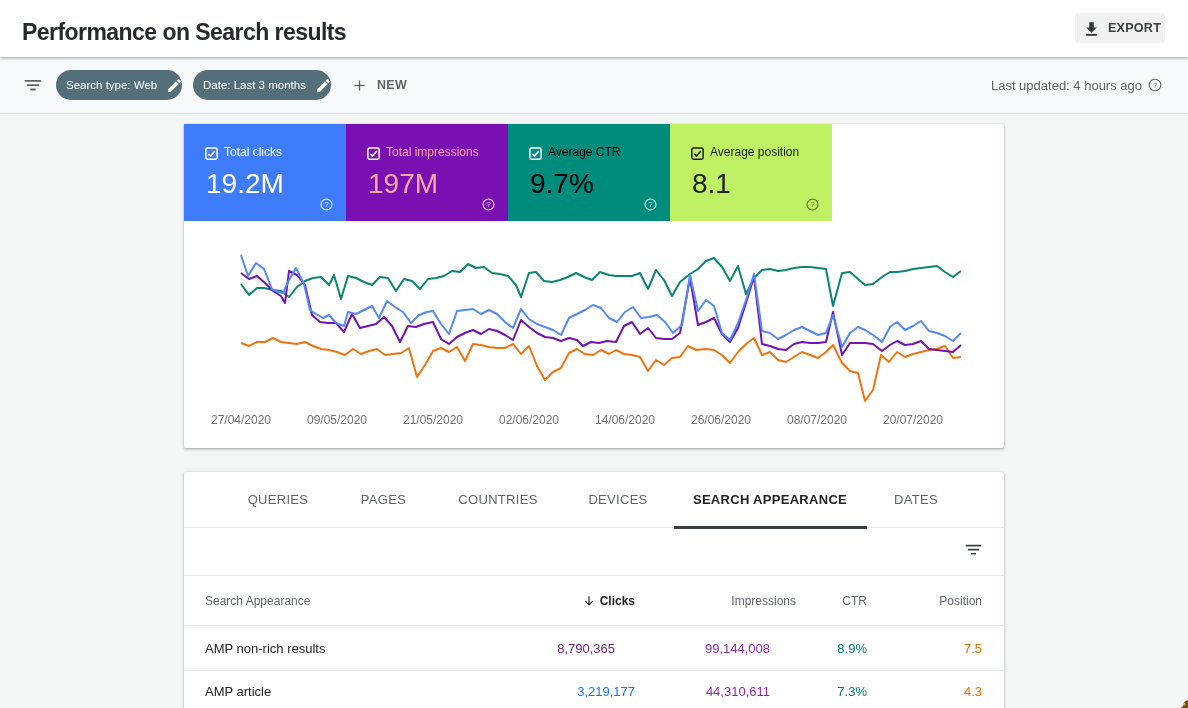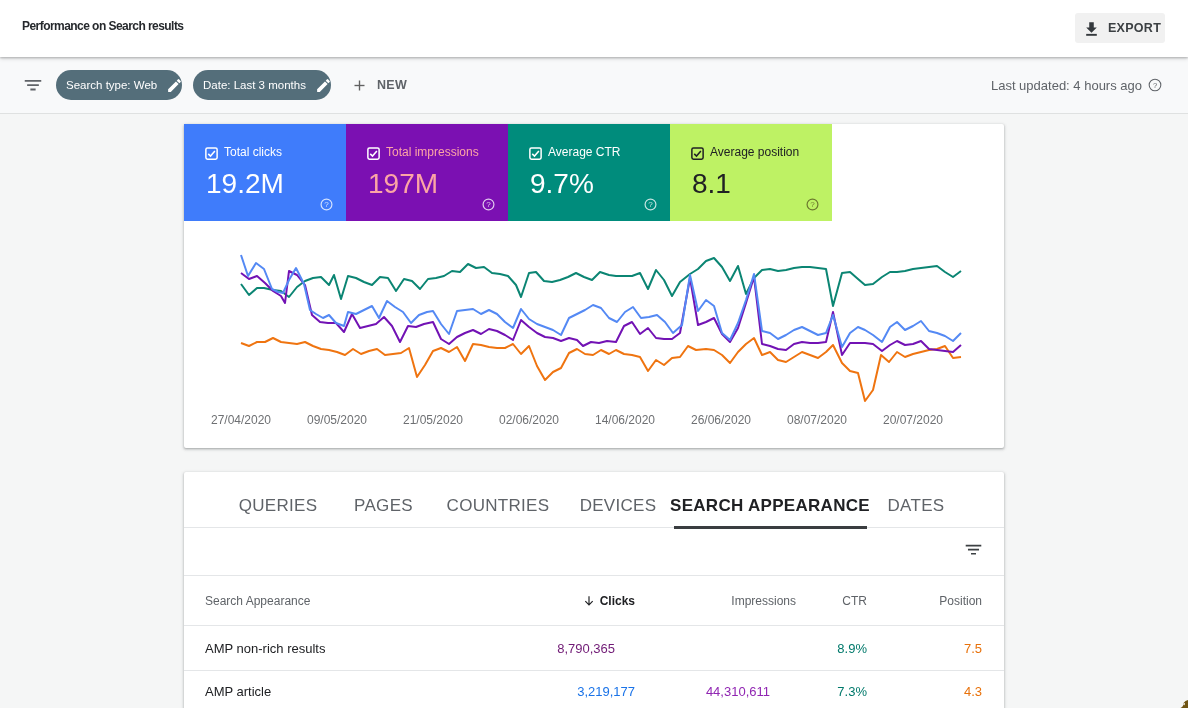--- a/index.html
+++ b/index.html
@@ -1,38 +1,38 @@
 <!DOCTYPE html>
 <html><head><meta charset="utf-8">
 <style>
 * { margin:0; padding:0; box-sizing:border-box; }
 html,body { width:1188px; height:708px; overflow:hidden; background:#f5f6f6; font-family:"Liberation Sans",sans-serif; }
 .hdr { position:absolute; left:0; top:0; width:1188px; height:57px; background:#fff; box-shadow:0 1px 2px rgba(0,0,0,.22), 0 2px 4px rgba(0,0,0,.12); z-index:5; }
-.title { position:absolute; left:22px; top:19px; font-size:12px; font-weight:700; color:#26292d; letter-spacing:-0.55px; }
+.title { position:absolute; left:22px; top:19px; font-size:23px; font-weight:700; color:#26292d; letter-spacing:-0.55px; }
 .export { position:absolute; left:1075px; top:13px; width:90px; height:30px; background:#f1f1f1; border-radius:3px; display:flex; align-items:center; justify-content:center; padding-left:4px; }
 .export span { font-size:12.5px; font-weight:700; color:#3c4043; letter-spacing:.3px; margin-left:8px; }
 .fbar { position:absolute; left:0; top:57px; width:1188px; height:57px; background:#f8f9fa; border-bottom:1px solid #dfe1e1; }
 .chip { position:absolute; top:70px; height:30px; border-radius:15px; background:#546e7a; color:#fff; font-size:11.5px; display:flex; align-items:center; justify-content:space-between; padding:0 7px 0 10px; white-space:nowrap; }
 .chip svg { margin-left:9px; flex-shrink:0; }
 .newbtn { position:absolute; left:352px; top:70px; height:30px; display:flex; align-items:center; color:#5f6368; }
 .newbtn span { font-size:12.5px; font-weight:700; letter-spacing:.3px; color:#5f6368; margin-left:10px; }
 .lastupd { position:absolute; right:46px; top:78px; font-size:13px; color:#5f6368; }
 .qhelp { position:absolute; right:26px; top:78px; }
 .card { position:absolute; background:#fff; border-radius:2px; box-shadow:0 1px 2px rgba(60,64,67,.3),0 1px 3px 1px rgba(60,64,67,.15); }
 #card1 { left:184px; top:124px; width:820px; height:324px; }
 .tiles { display:flex; height:97px; }
 .tile { width:162px; height:97px; position:relative; }
 .cb { position:absolute; left:20px; top:22px; width:15px; height:15px; }
 .tlab { position:absolute; left:40px; top:21px; font-size:12px; }
 .tval { position:absolute; left:22px; top:46px; font-size:28px; line-height:28px; }
 .qm { position:absolute; right:13px; bottom:10px; width:13px; height:13px; }
 #chart { position:absolute; left:0; top:97px; }
 .xlab { position:absolute; top:192px; width:80px; text-align:center; font-size:12px; color:#6e7073; }
 #card2 { left:184px; top:472px; width:820px; height:250px; }
-.tab { position:absolute; top:6px; height:55px; line-height:55px; font-size:17px; letter-spacing:.3px; color:#5f6368; transform:translateX(-50%); white-space:nowrap; }
+.tab { position:absolute; top:0; height:55px; line-height:55px; font-size:13px; letter-spacing:.3px; color:#5f6368; transform:translateX(-50%); white-space:nowrap; }
 .tabs-row { position:absolute; left:0; top:0; width:820px; height:56px; border-bottom:1px solid #e4e6e8; }
 .tabline { position:absolute; left:490px; top:54px; width:193px; height:2.5px; background:#3a3d40; }
 .frow { position:absolute; left:0; top:57px; width:820px; height:47px; border-bottom:1px solid #e4e6e8; }
 .hrow { position:absolute; left:0; top:104px; width:820px; height:50px; border-bottom:1px solid #e4e6e8; font-size:12px; color:#5f6368; }
 .r1 { position:absolute; left:0; top:154px; width:820px; height:45px; border-bottom:1px solid #e4e6e8; font-size:13px; }
 .r2 { position:absolute; left:0; top:197px; width:820px; height:45px; font-size:13px; }
 .cL { position:absolute; left:21px; top:0; height:100%; display:flex; align-items:center; color:#202124; }
 .cR { position:absolute; top:0; height:100%; display:flex; align-items:center; justify-content:flex-end; }
 </style></head>
 <body>
@@ -88,21 +88,21 @@
           <rect x="3" y="3" width="18" height="18" rx="2.5" fill="none" stroke="#fff" stroke-width="2.4"></rect>
           <path fill="none" stroke="#fff" stroke-width="2.4" d="M6.8 12.6l3.6 3.5 7-8"></path>
         </svg>
         <span class="tlab">Total impressions</span>
 <div class="tval">197M</div>
 <svg class="qm" viewBox="0 0 24 24">
           <circle cx="12" cy="12" r="10" fill="none" stroke="rgba(255,255,255,.78)" stroke-width="2.2"></circle>
           <text x="12" y="17" text-anchor="middle" font-size="15" fill="rgba(255,255,255,.78)" font-family="Liberation Sans,sans-serif">?</text>
         </svg>
 </div>
-      <div class="tile" style="background:#008c7c;color:#ffffff">
+      <div class="tile" style="background:#008c7c;color:#000000">
 <svg class="cb" viewBox="0 0 24 24">
           <rect x="3" y="3" width="18" height="18" rx="2.5" fill="none" stroke="#fff" stroke-width="2.4"></rect>
           <path fill="none" stroke="#fff" stroke-width="2.4" d="M6.8 12.6l3.6 3.5 7-8"></path>
         </svg>
         <span class="tlab">Average CTR</span>
 <div class="tval">9.7%</div>
 <svg class="qm" viewBox="0 0 24 24">
           <circle cx="12" cy="12" r="10" fill="none" stroke="rgba(255,255,255,.78)" stroke-width="2.2"></circle>
           <text x="12" y="17" text-anchor="middle" font-size="15" fill="rgba(255,255,255,.78)" font-family="Liberation Sans,sans-serif">?</text>
         </svg>
@@ -158,20 +158,21 @@
       <svg width="14" height="14" viewBox="0 0 24 24" fill="#202124" style="margin-right:4px;">
           <path d="M11 4h2v12.2l4.6-4.6 1.4 1.4-7 7-7-7 1.4-1.4 4.6 4.6z"></path>
         </svg>Clicks</div>
     <div class="cR" style="left:512px;width:100px;">Impressions</div>
     <div class="cR" style="left:583px;width:100px;">CTR</div>
     <div class="cR" style="left:698px;width:100px;">Position</div>
   </div>
   <div class="r1">
     <div class="cL">AMP non-rich results</div>
     <div class="cR" style="left:331px;width:100px;color:#701a75;">8,790,365</div>
+    <div class="cR" style="left:486px;width:100px;color:#9025b2;">99,144,008</div>
     <div class="cR" style="left:583px;width:100px;color:#00796b;">8.9%</div>
     <div class="cR" style="left:698px;width:100px;color:#e8710a;">7.5</div>
   </div>
   <div class="r2">
     <div class="cL">AMP article</div>
     <div class="cR" style="left:351px;width:100px;color:#1a73e8;">3,219,177</div>
     <div class="cR" style="left:486px;width:100px;color:#9025b2;">44,310,611</div>
     <div class="cR" style="left:583px;width:100px;color:#00796b;">7.3%</div>
     <div class="cR" style="left:698px;width:100px;color:#e8710a;">4.3</div>
   </div>

